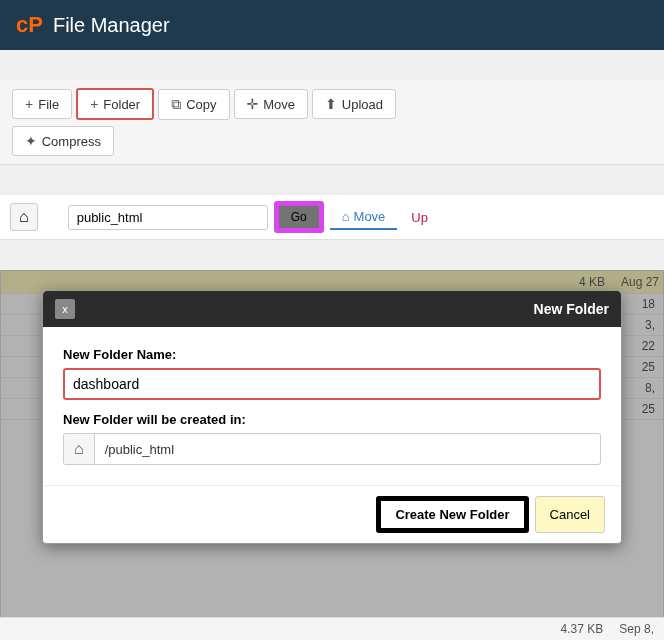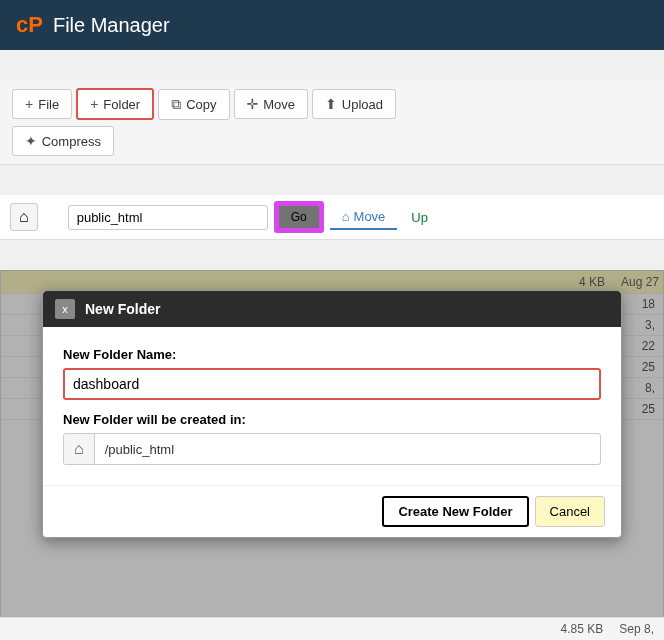--- a/index.html
+++ b/index.html
@@ -93,21 +93,21 @@
       color: #3a7abf;
       border-bottom: 2px solid #3a7abf;
       cursor: pointer;
       font-size: 13px;
       display: flex;
       align-items: center;
       gap: 4px;
     }
     .address-tab-2 {
       padding: 4px 8px;
-      color: #15803d;
+      color: #be185d;
       cursor: pointer;
       font-size: 13px;
     }
 
     
     .file-list-area {
       background: white;
       border: 1px solid #ddd;
       position: relative;
     }
@@ -169,21 +169,21 @@
       cursor: pointer;
       font-size: 11px;
       display: flex;
       align-items: center;
       justify-content: center;
     }
     .modal-title {
       font-size: 14px;
       font-weight: bold;
       flex: 1;
-      text-align: left;
+      text-align: right;
     }
     .modal-body {
       padding: 20px 20px;
     }
     .form-label {
       font-weight: bold;
       font-size: 13px;
       margin-bottom: 6px;
       display: block;
     }
@@ -221,21 +221,21 @@
     .modal-footer {
       padding: 10px 16px;
       display: flex;
       justify-content: flex-end;
       gap: 6px;
       border-top: 1px solid #eee;
     }
     .btn-primary {
       padding: 6px 14px;
       background: white;
-      border: 2px solid #000000;
+      border: 5px solid #000000;
       border-radius: 3px;
       font-size: 13px;
       cursor: pointer;
       font-weight: bold;
     }
     .btn-cancel {
       padding: 6px 14px;
       background: #fef9c3;
       border: 1px solid #ccc;
       border-radius: 3px;
@@ -364,18 +364,18 @@
 
         <div class="modal-footer">
           <button class="btn-primary">Create New Folder</button>
           <button class="btn-cancel">Cancel</button>
         </div>
 
       </div>
     </div>
 
     <div class="bottom-bar">
-      <span>4.85 KB</span>
+      <span>4.37 KB</span>
       <span>Sep 8,</span>
     </div>
 
   </div>
 </div>
 
 </body></html>

